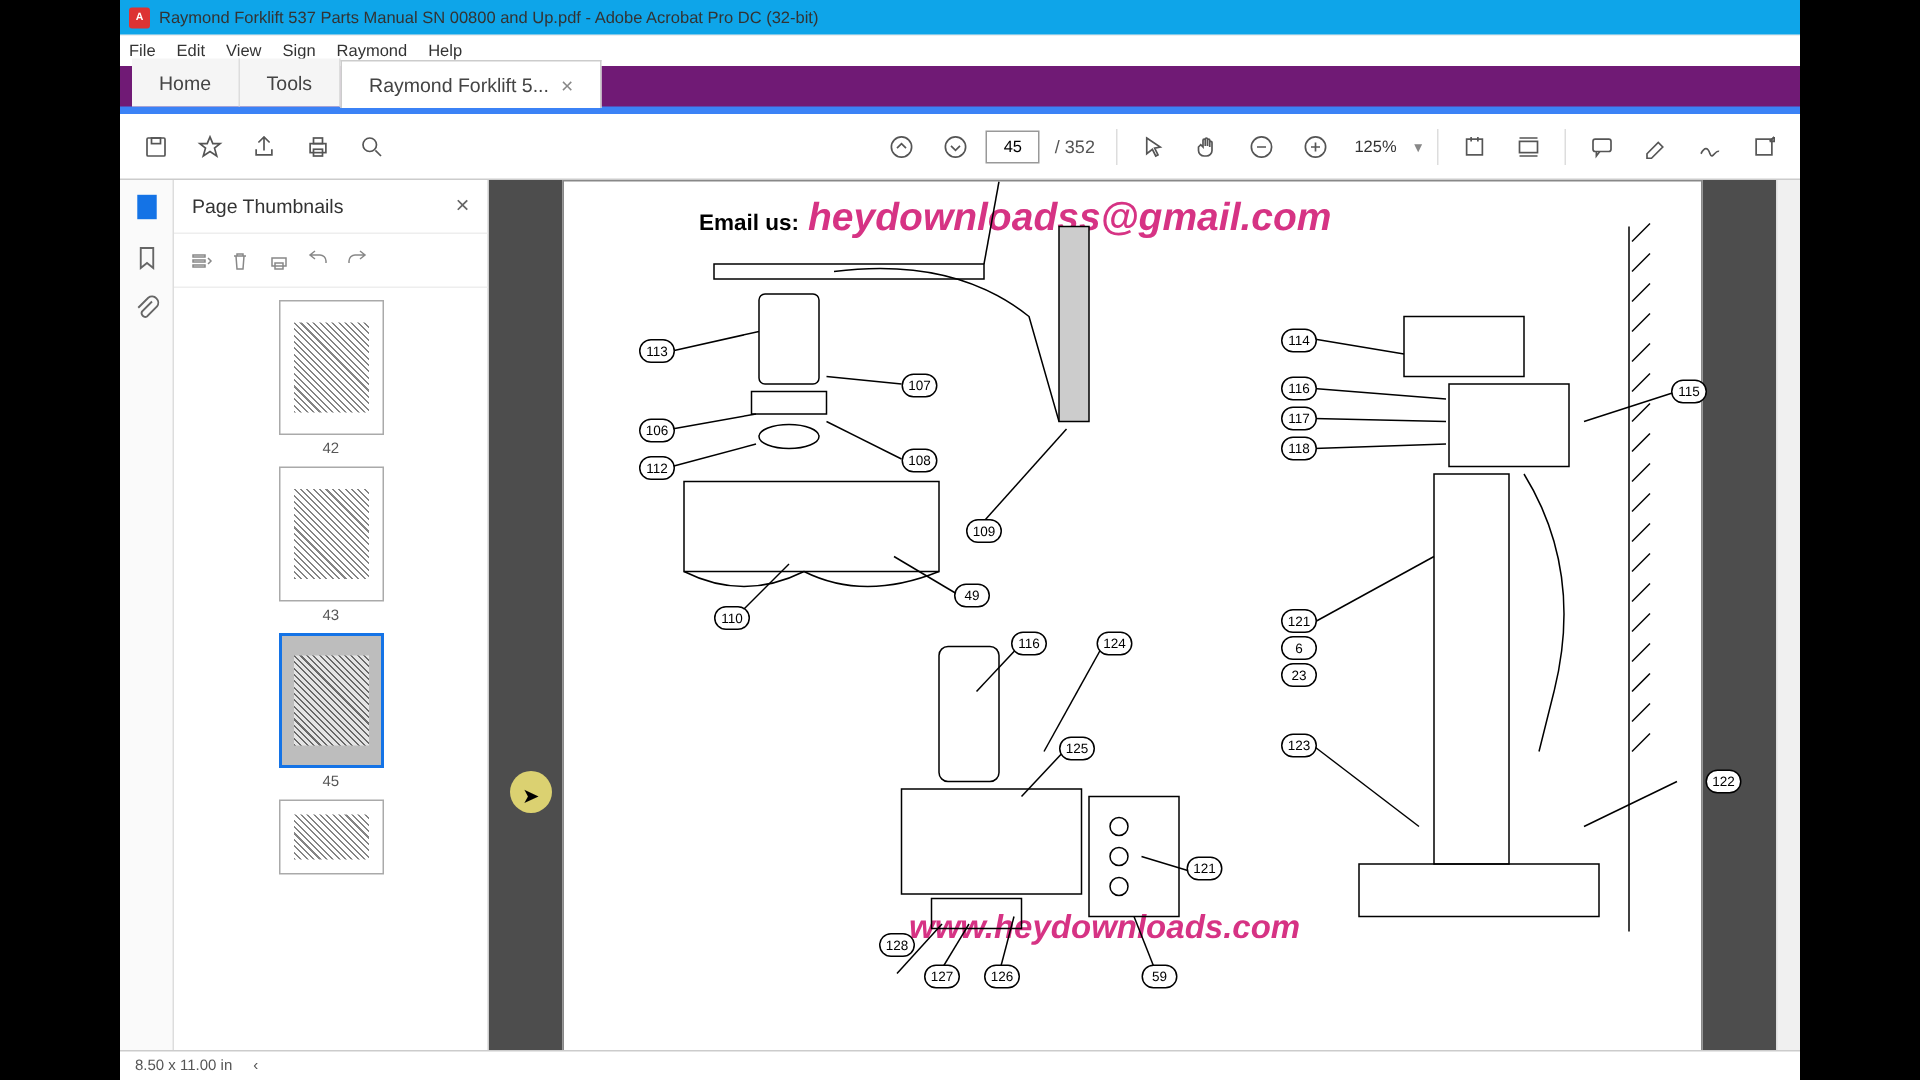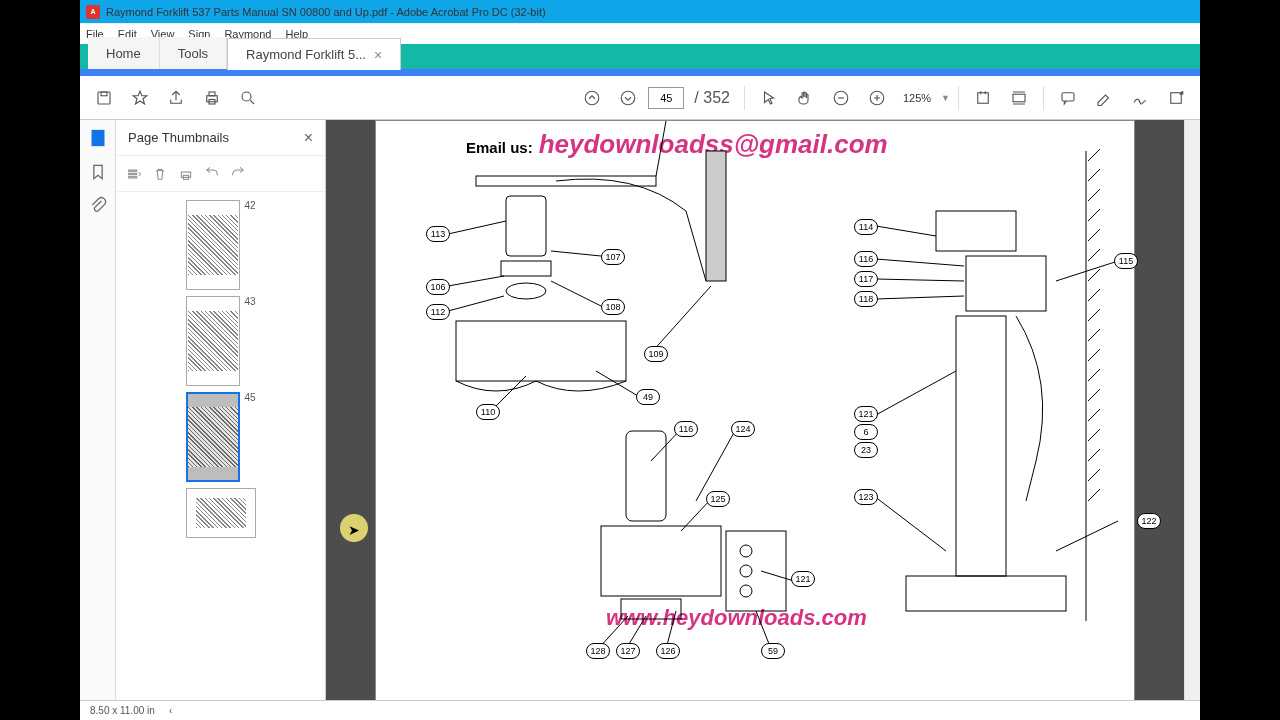--- a/index.html
+++ b/index.html
@@ -2,43 +2,43 @@
 <html><head>
 <meta charset="utf-8">
 <style>
 *{margin:0;padding:0;box-sizing:border-box;font-family:"Segoe UI",Arial,sans-serif}
 body{width:1280px;height:720px;background:#000;overflow:hidden;position:relative}
 .app{position:absolute;left:80px;top:0;width:1120px;height:720px;background:#fff;display:flex;flex-direction:column}
 .titlebar{height:24px;background:#0ea5e9;display:flex;align-items:center;padding:0 6px;font-size:11px;color:#333;border-bottom:1px solid #eee}
 .titlebar .pdf-icon{width:14px;height:14px;background:#d33;border-radius:2px;margin-right:6px;display:flex;align-items:center;justify-content:center;font-size:7px;color:#fff;font-weight:bold}
 .menubar{height:20px;display:flex;align-items:center;padding:0 6px;gap:14px;font-size:11px;color:#333}
 .menubar span{cursor:pointer}
-.tabbar{height:32px;background:#14b8a6;border-bottom:7px solid #3b82f6;display:flex;align-items:flex-end;padding-left:8px}
+.tabbar{height:32px;background:#701a75;border-bottom:5px solid #3b82f6;display:flex;align-items:flex-end;padding-left:8px}
 .tab{height:32px;padding:0 18px;display:flex;align-items:center;font-size:13px;color:#444;border-right:1px solid #ddd;background:#f5f5f5;cursor:pointer}
 .tab.doc{background:#fff;border-top:1px solid #ccc;border-left:1px solid #ccc;border-right:1px solid #ccc;position:relative;top:1px}
 .tab .x{margin-left:8px;color:#888;font-size:14px}
 .toolbar{height:44px;border-bottom:1px solid #ccc;display:flex;align-items:center;padding:0 8px;gap:4px}
 .tbtn{width:32px;height:32px;display:flex;align-items:center;justify-content:center;cursor:pointer;color:#555;border-radius:3px}
 .tbtn svg{width:18px;height:18px;stroke:#555;fill:none;stroke-width:1.5}
 .tsep{width:1px;height:24px;background:#ddd;margin:0 4px}
 .tspace{flex:1}
 .pagefld{width:36px;height:22px;border:1px solid #999;font-size:11px;text-align:center}
-.pagecnt{font-size:16px;color:#555;margin:0 6px}
+.pagecnt{font-size:12px;color:#555;margin:0 6px}
 .zoom{font-size:11px;color:#333;padding:0 6px}
 .body{flex:1;display:flex;overflow:hidden}
 .railbar{width:36px;background:#fafafa;border-right:1px solid #ddd;display:flex;flex-direction:column;align-items:center;padding-top:8px;gap:14px}
 .railbar .ri{width:20px;height:20px;cursor:pointer;color:#666}
 .railbar .ri svg{width:20px;height:20px;stroke:#666;fill:none;stroke-width:1.5}
 .railbar .ri.active svg{stroke:#1473e6;fill:#1473e6}
 .thumbs{width:210px;border-right:1px solid #ccc;display:flex;flex-direction:column;background:#fff}
 .thumbs-hdr{height:36px;display:flex;align-items:center;justify-content:space-between;padding:0 12px;font-size:13px;color:#333;border-bottom:1px solid #eee}
 .thumbs-tools{height:36px;display:flex;align-items:center;padding:0 10px;gap:10px;border-bottom:1px solid #eee}
 .thumbs-tools svg{width:16px;height:16px;stroke:#888;fill:none;stroke-width:1.5;cursor:pointer}
 .thumbs-list{flex:1;overflow-y:auto;padding:8px 0;display:flex;flex-direction:column;align-items:center;gap:6px;position:relative}
-.thumb{width:70px;display:flex;flex-direction:row;gap:4px}
+.thumb{width:70px;display:flex;flex-direction:column;align-items:center;gap:4px}
 .thumb .pg{width:70px;height:90px;border:1px solid #aaa;background:#fff;display:flex;align-items:center;justify-content:center}
 .thumb.sel .pg{border:2px solid #1473e6;background:#bdbdbd}
 .thumb .pn{font-size:10px;color:#555}
 .mini{width:50px;height:60px;background:repeating-linear-gradient(45deg,#333,#333 1px,#fff 1px,#fff 3px);opacity:.6}
 .docarea{flex:1;background:#4d4d4d;overflow:auto;position:relative;display:flex;flex-direction:column;align-items:center}
 .page{width:760px;min-height:620px;background:#fff;margin-top:0;position:relative;border:1px solid #888}
 .overlay{position:absolute;font-weight:bold;font-style:italic;color:#d63384}
 .ov1{top:8px;left:90px;font-size:26px}
 .ov1 .lbl{color:#000;font-style:normal;font-size:15px;margin-right:6px}
 .ov2{top:484px;left:230px;font-size:22px}
@@ -343,21 +343,21 @@
         <div class="callout" style="top:183px;left:50px">112</div>
         <div class="callout" style="top:128px;left:225px">107</div>
         <div class="callout" style="top:178px;left:225px">108</div>
         <div class="callout" style="top:283px;left:100px">110</div>
         <div class="callout" style="top:268px;left:260px">49</div>
         <div class="callout" style="top:225px;left:268px">109</div>
         <div class="callout" style="top:300px;left:298px">116</div>
         <div class="callout" style="top:300px;left:355px">124</div>
         <div class="callout" style="top:370px;left:330px">125</div>
         <div class="callout" style="top:450px;left:415px">121</div>
-        <div class="callout" style="top:522px;left:210px">128</div>
+        <div class="callout" style="top:501px;left:210px">128</div>
         <div class="callout" style="top:522px;left:240px">127</div>
         <div class="callout" style="top:522px;left:280px">126</div>
         <div class="callout" style="top:522px;left:385px">59</div>
         <div class="callout" style="top:98px;left:478px">114</div>
         <div class="callout" style="top:130px;left:478px">116</div>
         <div class="callout" style="top:150px;left:478px">117</div>
         <div class="callout" style="top:170px;left:478px">118</div>
         <div class="callout" style="top:132px;left:738px">115</div>
         <div class="callout" style="top:285px;left:478px">121</div>
         <div class="callout" style="top:303px;left:478px">6</div>

